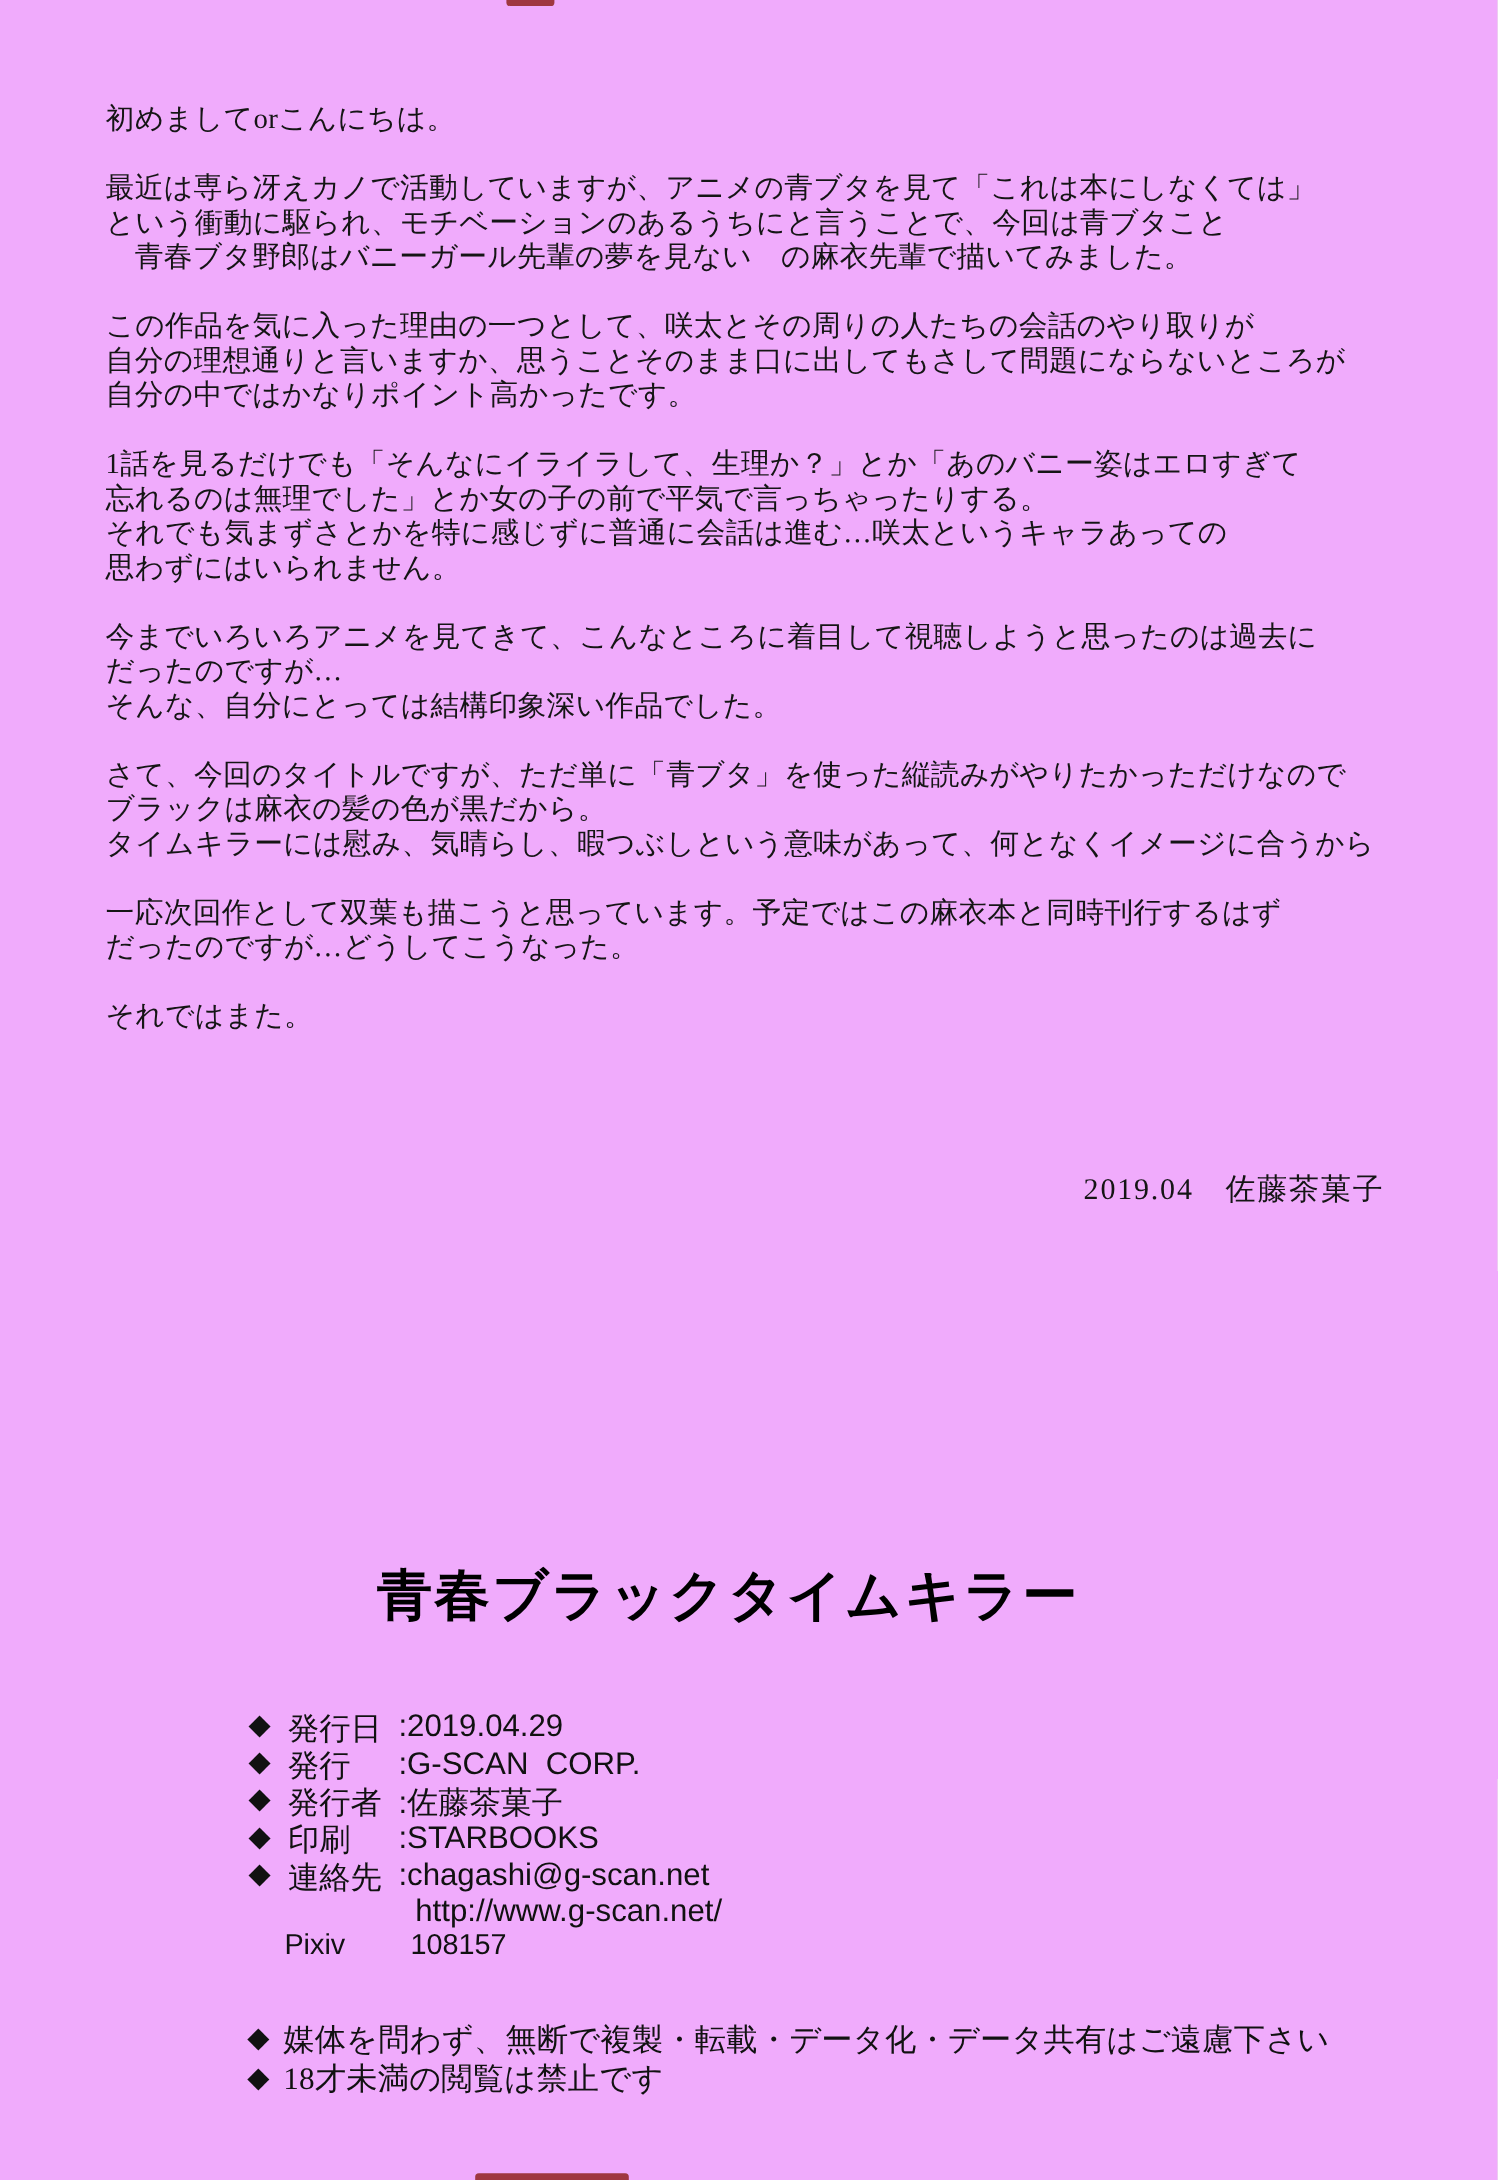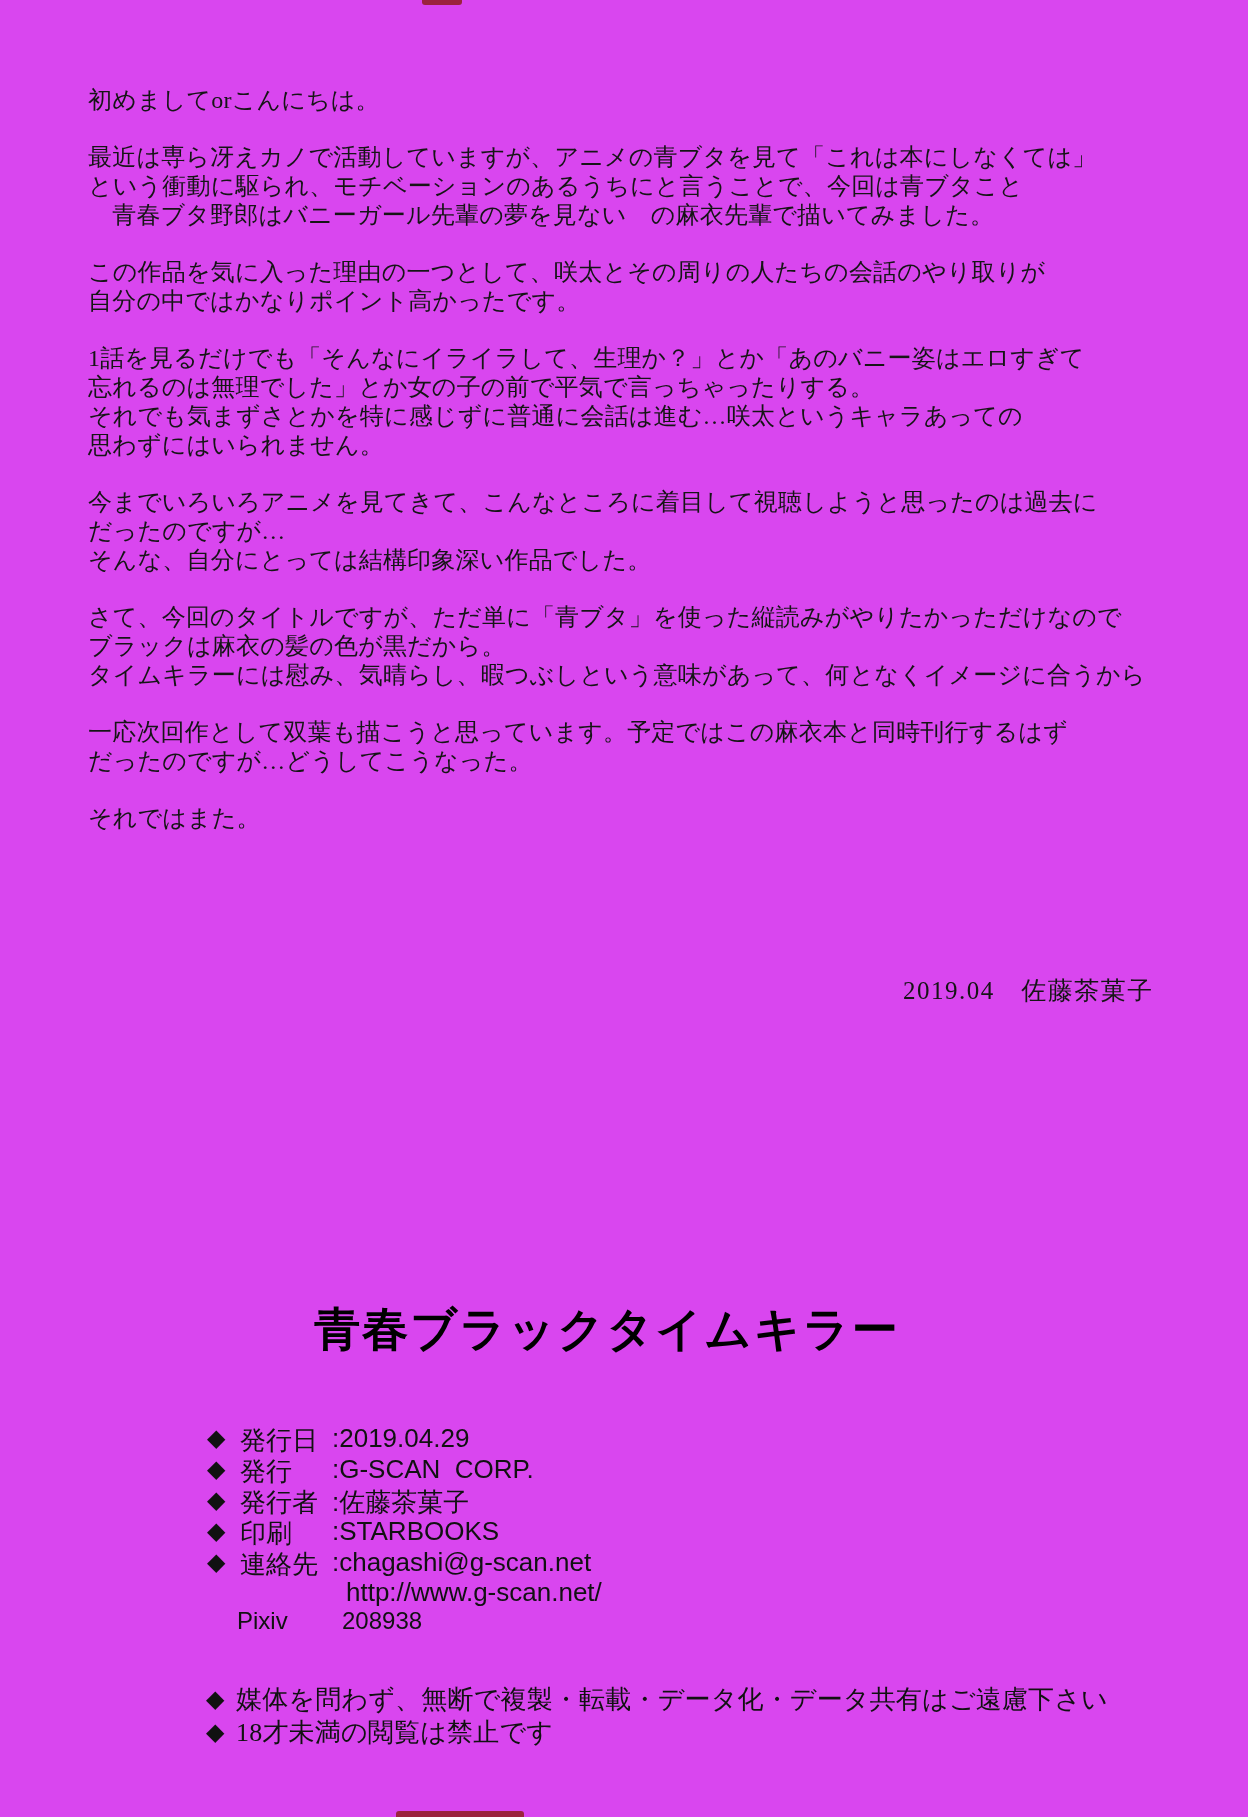--- a/index.html
+++ b/index.html
@@ -1,20 +1,20 @@
 <!DOCTYPE html>
 <html><head>
 <meta charset="utf-8">
 <style>
   html,body{margin:0;padding:0;background:#e8e8e8;}
   .page{
     position:relative;
     width:1248px;height:1817px;
     margin:0 auto;
-    background:#d946ef;
+    background:#f0abfc;
     color:#151515;
     font-family:"Liberation Serif","DejaVu Serif",serif;
     overflow:hidden;
   }
   .afterword{
     position:absolute;left:88px;top:86px;width:1110px;
   }
   .para{margin:0 0 28px 0;padding:0;}
   .line{
     display:block;
@@ -67,20 +67,21 @@
     <p class="para">
       <span class="line">初めましてorこんにちは。</span>
     </p>
     <p class="para">
       <span class="line">最近は専ら冴えカノで活動していますが、アニメの青ブタを見て「これは本にしなくては」</span>
       <span class="line">という衝動に駆られ、モチベーションのあるうちにと言うことで、今回は青ブタこと</span>
       <span class="line">　青春ブタ野郎はバニーガール先輩の夢を見ない　の麻衣先輩で描いてみました。</span>
     </p>
     <p class="para">
       <span class="line">この作品を気に入った理由の一つとして、咲太とその周りの人たちの会話のやり取りが</span>
+      <span class="line">自分の理想通りと言いますか、思うことそのまま口に出してもさして問題にならないところが</span>
       <span class="line">自分の中ではかなりポイント高かったです。</span>
     </p>
     <p class="para">
       <span class="line">1話を見るだけでも「そんなにイライラして、生理か？」とか「あのバニー姿はエロすぎて</span>
       <span class="line">忘れるのは無理でした」とか女の子の前で平気で言っちゃったりする。</span>
       <span class="line">それでも気まずさとかを特に感じずに普通に会話は進む…咲太というキャラあっての</span>
       <span class="line">思わずにはいられません。</span>
     </p>
     <p class="para">
       <span class="line">今までいろいろアニメを見てきて、こんなところに着目して視聴しようと思ったのは過去に</span>
@@ -127,21 +128,21 @@
       <span class="c-value">:STARBOOKS</span>
     </div>
     <div class="c-row">
       <span class="diamond">◆</span>
       <span class="c-label">連絡先</span>
       <span class="c-value">:chagashi@g-scan.net</span>
     </div>
     <div class="c-url">http://www.g-scan.net/</div>
     <div class="s-row">
       <span class="s-label">Pixiv</span>
-      <span class="s-value">208938</span>
+      <span class="s-value">108157</span>
     </div>
   </div>
 
   <div class="notices">
     <div class="n-row">
       <span class="n-diamond">◆</span>
       <span class="n-text">媒体を問わず、無断で複製・転載・データ化・データ共有はご遠慮下さい</span>
     </div>
     <div class="n-row">
       <span class="n-diamond">◆</span>

